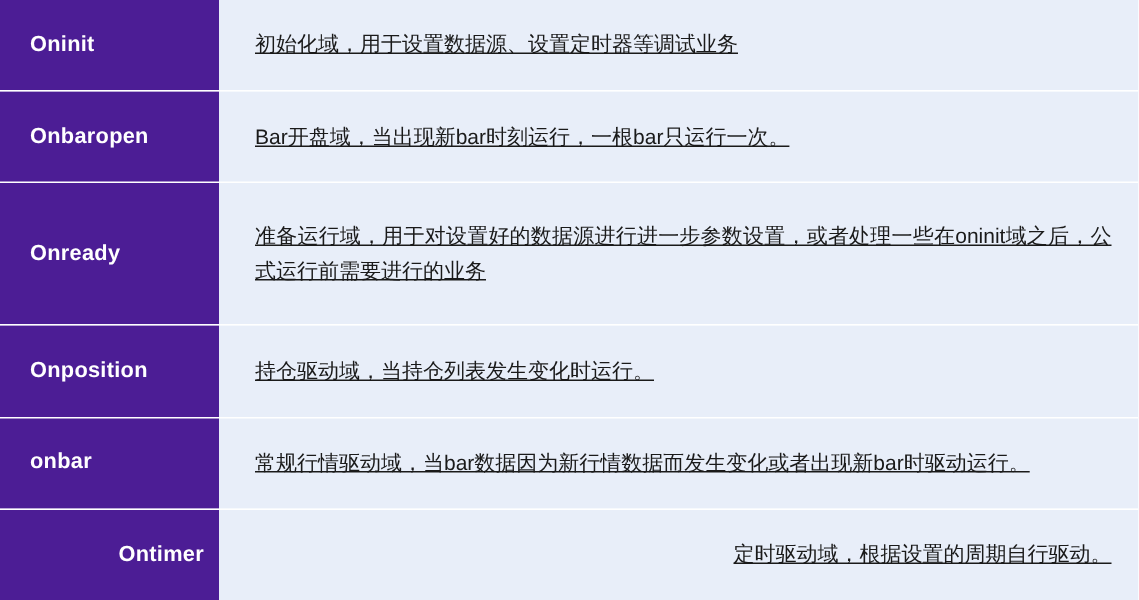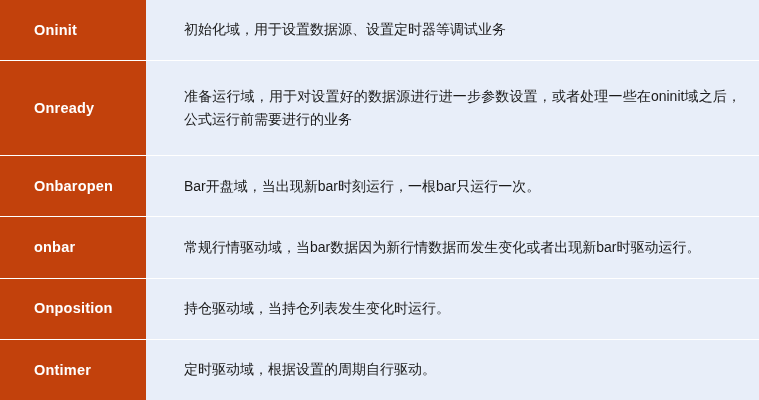--- a/index.html
+++ b/index.html
@@ -24,69 +24,71 @@
     table-layout: fixed;
     width: 759px;
     height: 400px;
   }
   table.domain-table td {
     vertical-align: middle;
     box-sizing: border-box;
   }
   td.name-cell {
     width: 146px;
-    background: #c2410c;
+    background: #4c1d95;
     color: #ffffff;
     font-weight: bold;
     font-size: 14.5px;
-    padding: 6px 10px 6px 34px;
+    padding: 6px 10px 6px 20px;
     border-bottom: 1px solid #ffffff;
     letter-spacing: 0.2px;
     line-height: 1.3;
   }
   td.desc-cell {
     width: 613px;
     background: #e8eef9;
     color: #1a1a1a;
     font-size: 14px;
-    padding: 9px 18px 9px 38px;
+    padding: 9px 18px 9px 24px;
     border-bottom: 1px solid #ffffff;
     line-height: 1.65;
     text-align: justify;
+    text-decoration: underline;
   }
   tr:last-child td.name-cell,
   tr:last-child td.desc-cell {
     border-bottom: none;
+    text-align: right;
   }
 </style>
 </head>
 <body>
 
 <div class="table-wrap">
   <table class="domain-table">
     <tbody>
       <tr>
         <td class="name-cell">Oninit</td>
         <td class="desc-cell">初始化域，用于设置数据源、设置定时器等调试业务</td>
       </tr>
       <tr>
+        <td class="name-cell">Onbaropen</td>
+        <td class="desc-cell">Bar开盘域，当出现新bar时刻运行，一根bar只运行一次。</td>
+      </tr>
+      <tr>
         <td class="name-cell">Onready</td>
         <td class="desc-cell">准备运行域，用于对设置好的数据源进行进一步参数设置，或者处理一些在oninit域之后，公式运行前需要进行的业务</td>
       </tr>
       <tr>
-        <td class="name-cell">Onbaropen</td>
-        <td class="desc-cell">Bar开盘域，当出现新bar时刻运行，一根bar只运行一次。</td>
+        <td class="name-cell">Onposition</td>
+        <td class="desc-cell">持仓驱动域，当持仓列表发生变化时运行。</td>
       </tr>
       <tr>
         <td class="name-cell">onbar</td>
         <td class="desc-cell">常规行情驱动域，当bar数据因为新行情数据而发生变化或者出现新bar时驱动运行。</td>
-      </tr>
-      <tr>
-        <td class="name-cell">Onposition</td>
-        <td class="desc-cell">持仓驱动域，当持仓列表发生变化时运行。</td>
       </tr>
       <tr>
         <td class="name-cell">Ontimer</td>
         <td class="desc-cell">定时驱动域，根据设置的周期自行驱动。</td>
       </tr>
     </tbody>
   </table>
 </div>
 
 </body></html>

